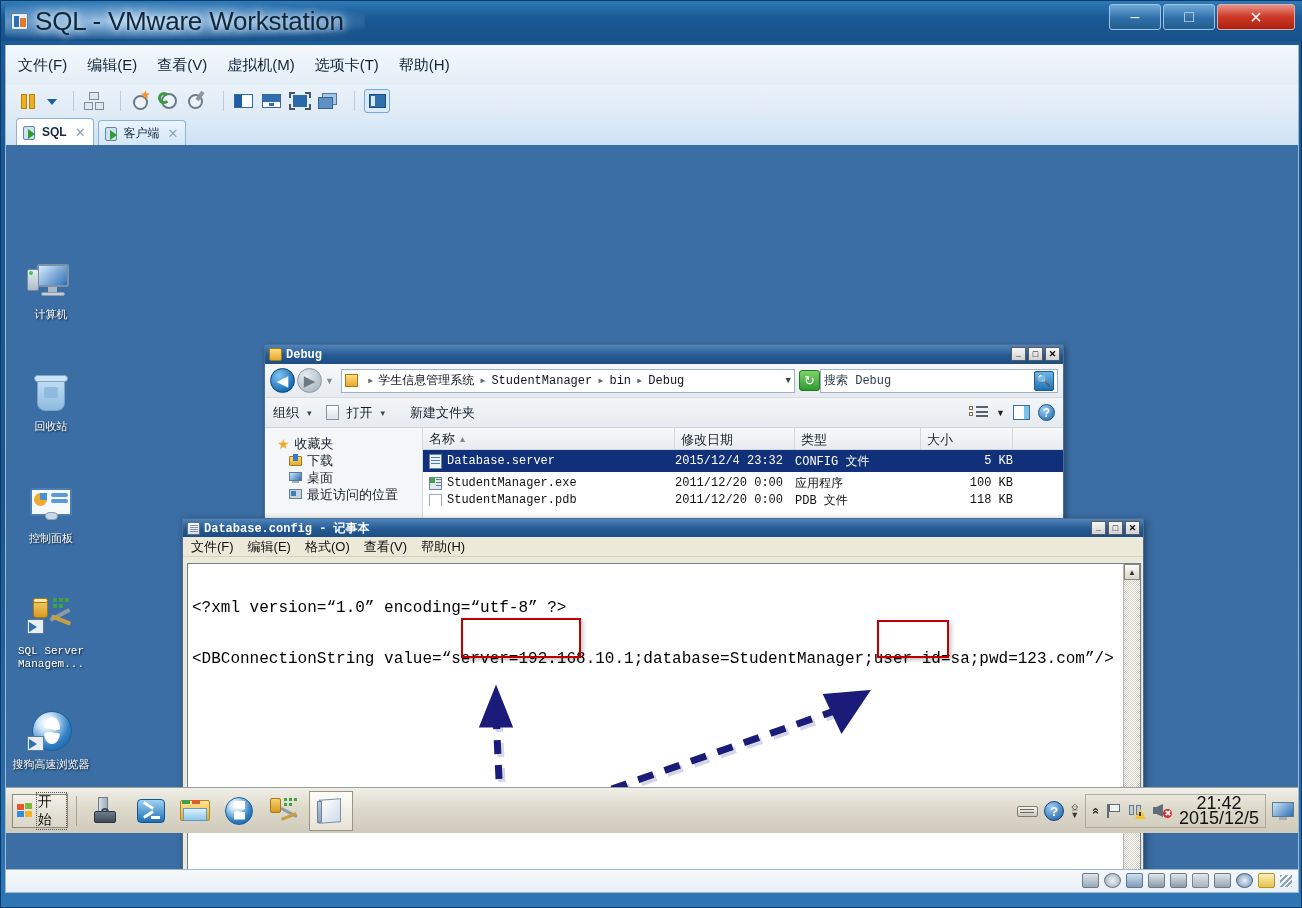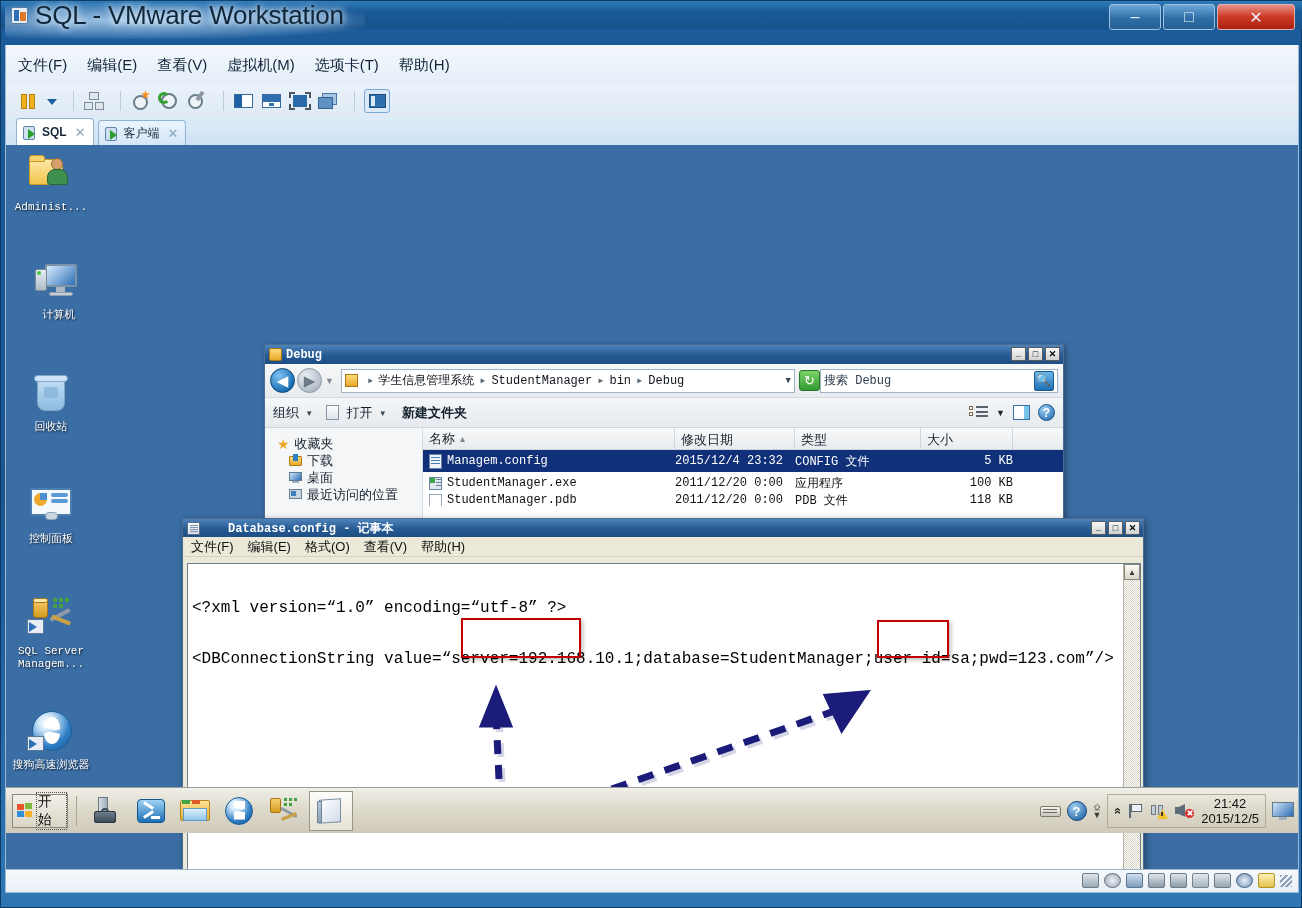--- a/index.html
+++ b/index.html
@@ -12,21 +12,21 @@
     position:relative;
   }
 
   
   #vmware {
     position:absolute; left:0; top:0; width:1302px; height:908px;
     background:linear-gradient(180deg,#1c5b99 0%,#1a5590 55%,#2f76b4 100%);
     border:1px solid #0a3a66;
   }
   #vm-titlebar {
-    position:absolute; left:0; top:0; width:1302px; height:28px;
+    position:absolute; left:0; top:0; width:1302px; height:40px;
     background:linear-gradient(180deg,#2e7ab8 0%,#1a5a96 40%,#17518a 100%);
     display:flex; align-items:center;
   }
   #vm-title-glow {
     position:absolute; left:4px; top:2px; height:36px; width:360px;
     background:radial-gradient(ellipse at 35% 50%, rgba(180,215,245,.85) 0%, rgba(150,195,235,.35) 55%, rgba(120,175,225,0) 78%);
     border-radius:6px; pointer-events:none;
   }
   #vm-title-icon {
     position:relative; margin-left:10px; width:17px; height:17px;
@@ -140,21 +140,21 @@
   .fc-size{width:92px;text-align:right;}
 
   
   #notepad{
     position:absolute; left:176px; top:373px; width:962px; height:458px;
     background:#ece9d8; border:1px solid #4a6d93;
     box-shadow:2px 2px 7px rgba(0,0,0,.4);
   }
   #np-title{height:18px;background:linear-gradient(180deg,#4f83bb,#255a93 55%,#1d4e84);
             display:flex;align-items:center;padding-left:4px;color:#fff;
-            font-family:"Liberation Mono", monospace;font-size:12px;font-weight:bold;gap:24px;}
+            font-family:"Liberation Mono", monospace;font-size:12px;font-weight:bold;}
   #np-title .nicon{width:13px;height:13px;background:linear-gradient(180deg,#fdfdfd,#d6dce6);border:1px solid #5a6f8a;margin-right:4px;position:relative;}
   #np-title .nicon:after{content:"";position:absolute;left:2px;top:2px;width:8px;height:1px;box-shadow:0 2px 0 #7f93ad,0 4px 0 #7f93ad,0 6px 0 #7f93ad;background:#7f93ad;}
   #np-menu{height:20px;background:#ece9d8;display:flex;align-items:center;gap:14px;padding-left:8px;
            font-size:13px;color:#101010;border-bottom:1px solid #d6d2c2;}
   #np-text{
     position:absolute;left:4px;top:44px;width:954px;height:410px;background:#fff;
     border:1px solid #6f7f92; overflow:hidden;
   }
   #np-lines{
     position:absolute;left:4px;top:2px;right:22px;
@@ -176,21 +176,21 @@
   #startbtn{width:56px;height:34px;background:linear-gradient(180deg,#f2f1ea,#d9d5c6);
             border:1px solid #8d897c;display:flex;align-items:center;gap:3px;padding-left:4px;}
   #startbtn .lbl{font-size:14px;color:#101010;border:1px dotted #555;padding:0 1px;}
   .tbar-sep{width:1px;height:30px;background:#a9a496;margin:0 8px;}
   .qlaunch{width:44px;height:40px;display:flex;align-items:center;justify-content:center;}
   .tbtask{width:44px;height:40px;display:flex;align-items:center;justify-content:center;
           background:linear-gradient(180deg,#fdfdfa,#e6e2d4);border:1px solid #9a9486;}
   #tray{position:absolute;right:6px;top:4px;height:38px;display:flex;align-items:center;gap:6px;
         font-size:13px;color:#101010;}
   .traybox{border:1px solid #b0ab9c;height:34px;display:flex;align-items:center;padding:0 6px;gap:7px;}
-  #clock{display:flex;flex-direction:column;align-items:center;line-height:15px;font-size:13px;color:#101010;}
+  #clock{display:flex;flex-direction:column;align-items:center;line-height:15px;font-size:18px;color:#101010;}
 
   
   #vm-status{position:absolute;left:4px;top:868px;width:1294px;height:24px;
              background:linear-gradient(180deg,#f6f9fc,#e8eff6);
              border:1px solid #9cb8d0;display:flex;align-items:center;
              padding-left:6px;font-size:13px;color:#132537;}
   #vm-status-icons{position:absolute;right:6px;top:3px;display:flex;gap:5px;align-items:center;}
   .sti{width:17px;height:15px;border-radius:2px;position:relative;}
 
   
@@ -290,31 +290,22 @@
     </div>
     <div class="vtab inactive">
       <span class="tabicon"></span>
       <span>客户端</span>
       <span class="tx">✕</span>
     </div>
   </div>
 
   <div id="guest">
 
-    <div class="dicon" style="left:2px;top:8px;">
-      <div class="gfx">
-        <span class="sq" style="left:2px;top:6px;width:34px;height:26px;background:linear-gradient(180deg,#ffe8a8,#f0c44c);border:1px solid #c79a22;border-radius:2px 5px 2px 2px;"></span>
-        <span class="sq" style="left:2px;top:2px;width:16px;height:7px;background:#f7d373;border:1px solid #c79a22;border-radius:3px 3px 0 0;"></span>
-        <span class="sq" style="left:24px;top:5px;width:12px;height:12px;border-radius:50%;background:#d7a06a;border:1px solid #9a6e42;"></span>
-        <span class="sq" style="left:20px;top:16px;width:21px;height:16px;border-radius:8px 8px 3px 3px;background:#3f8f4f;border:1px solid #2a6536;"></span>
-      </div>
-      <div>Administ...</div>
-    </div>
-
-    <div class="dicon" style="left:10px;top:116px;">
+
+    <div class="dicon" style="left:2px;top:116px;">
       <div class="gfx">
         <span class="sq" style="left:10px;top:3px;width:32px;height:23px;background:linear-gradient(135deg,#d8ecff,#2f6fb5);border:2px solid #7b92a8;border-radius:2px;"></span>
         <span class="sq" style="left:21px;top:26px;width:9px;height:5px;background:#aab8c5;"></span>
         <span class="sq" style="left:14px;top:31px;width:24px;height:4px;background:#c3cfdb;border:1px solid #8f9daa;border-radius:2px;"></span>
         <span class="sq" style="left:0px;top:8px;width:12px;height:22px;background:linear-gradient(180deg,#e7eef5,#aebbc8);border:1px solid #7b8a98;border-radius:2px;"></span>
         <span class="sq" style="left:2px;top:10px;width:4px;height:4px;border-radius:50%;background:#49c24a;"></span>
       </div>
       <div>计算机</div>
     </div>
 
@@ -401,21 +392,21 @@
           <span style="margin-left:auto;width:20px;height:20px;background:linear-gradient(180deg,#6cb8ea,#1f6fb4);border:1px solid #17598f;border-radius:2px;display:flex;align-items:center;justify-content:center;color:#fff;font-size:12px;">🔍</span>
         </span>
       </div>
 
       <div id="exp-cmd">
         <span>组织</span>
         <span style="font-size:9px;color:#344553;">▾</span>
         <span style="width:13px;height:15px;background:linear-gradient(180deg,#fdfdfd,#dde4ec);border:1px solid #8494a4;margin-left:6px;"></span>
         <span>打开</span>
         <span style="font-size:9px;color:#344553;">▾</span>
-        <span style="margin-left:9px;font-weight:bold;">新建文件夹</span>
+        <span style="margin-left:17px;">新建文件夹</span>
         <span style="margin-left:auto;display:flex;align-items:center;gap:8px;">
           <span style="position:relative;width:19px;height:15px;display:inline-block;">
             <span class="sq" style="left:0;top:1px;width:4px;height:4px;border:1px solid #7c6b4f;background:#fff;box-shadow:0 5px 0 #fff;"></span>
             <span class="sq" style="left:0;top:7px;width:4px;height:4px;border:1px solid #7c6b4f;background:#fff;"></span>
             <span class="sq" style="left:7px;top:1px;width:12px;height:2px;background:#57626d;box-shadow:0 5px 0 #57626d,0 9px 0 #57626d;"></span>
           </span>
           <span style="font-size:9px;color:#222;">▼</span>
           <span style="position:relative;width:17px;height:15px;display:inline-block;">
             <span class="sq" style="left:0;top:0;width:17px;height:15px;background:#fff;border:1px solid #3c6fa5;"></span>
             <span class="sq" style="left:11px;top:1px;width:5px;height:13px;background:#79c3e8;"></span>
@@ -464,21 +455,21 @@
             <div class="fc-size" style="text-align:left;">大小</div>
           </div>
 
           <div class="frow sel">
             <span class="fc-name">
               <span style="position:relative;width:13px;height:15px;display:inline-block;">
                 <span class="sq" style="left:0;top:0;width:13px;height:15px;background:#fff;border:1px solid #5d7characters;"></span>
                 <span class="sq" style="left:0;top:0;width:13px;height:15px;background:#eef4fa;border:1px solid #6a86a2;"></span>
                 <span class="sq" style="left:2px;top:3px;width:9px;height:1px;background:#4a7fb5;box-shadow:0 3px 0 #4a7fb5,0 6px 0 #4a7fb5;"></span>
               </span>
-              <span>Managem.config</span>
+              <span>Database.server</span>
             </span>
             <span class="fc-date">2015/12/4 23:32</span>
             <span class="fc-type">CONFIG 文件</span>
             <span class="fc-size">5 KB</span>
           </div>
 
           <div class="frow">
             <span class="fc-name">
               <span style="position:relative;width:13px;height:13px;display:inline-block;">
                 <span class="sq" style="left:0;top:0;width:13px;height:13px;background:#dfe7ef;border:1px solid #6a86a2;"></span>

